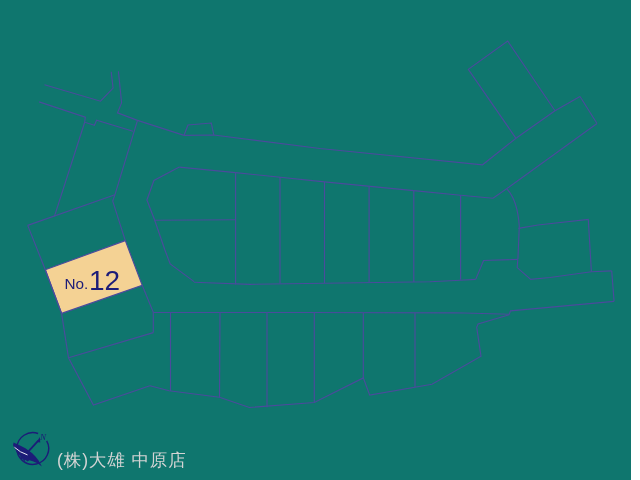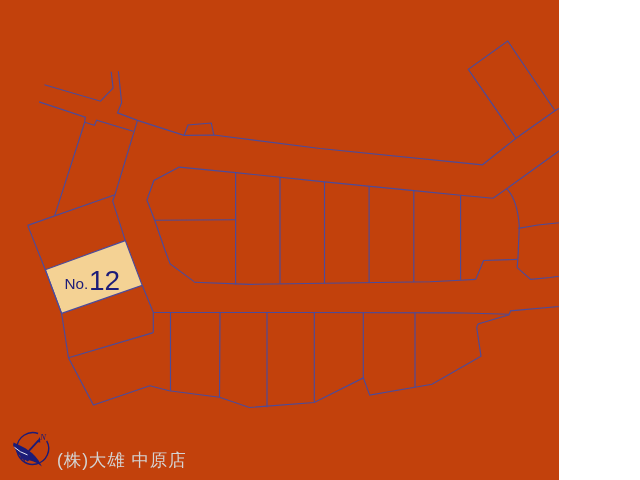--- a/index.html
+++ b/index.html
@@ -1,16 +1,16 @@
 <!DOCTYPE html>
 <html><head>
 <meta charset="utf-8">
 <style>
   html,body{margin:0;padding:0;background:#ffffff;}
-  #page{width:559px;height:480px;position:relative;background:#c2410c;overflow:hidden;
+  #page{width:631px;height:480px;position:relative;background:#0f766e;overflow:hidden;
         font-family:"Liberation Sans", sans-serif;}
   svg{position:absolute;left:0;top:0;}
 </style>
 </head>
 <body>
 <div id="page">
 <svg width="640" height="480" viewBox="0 0 640 480">
   <g fill="none" stroke="#4b4b9c" stroke-width="1.15" stroke-linejoin="miter" stroke-linecap="butt">
 
     <polygon points="45.3,269.7 125.3,240.6 142.2,285.3 61.6,313.4" fill="#F4D294" stroke="#4b4b9c"></polygon>

